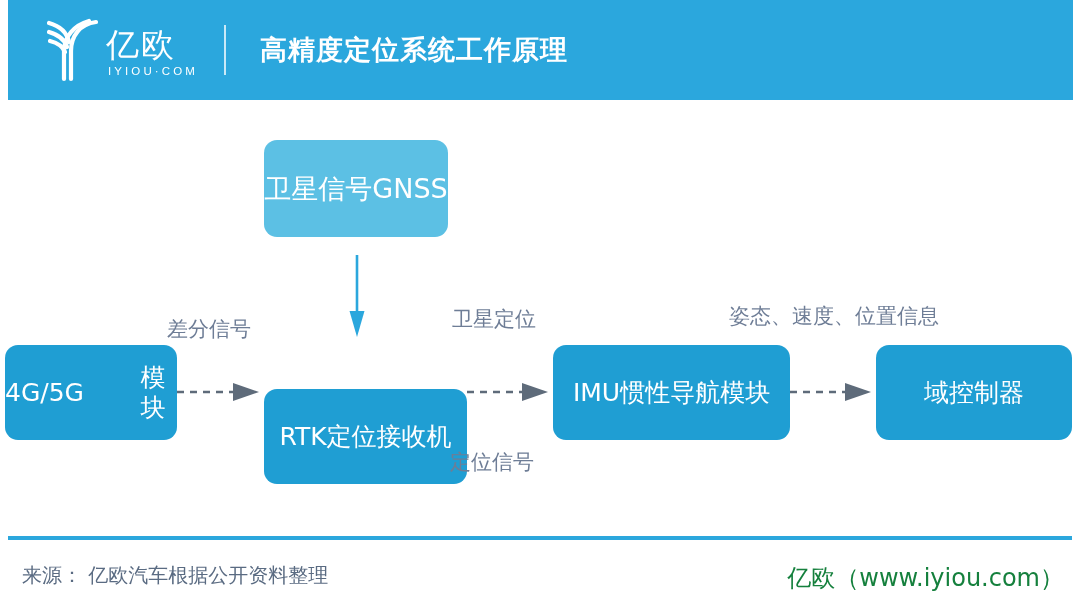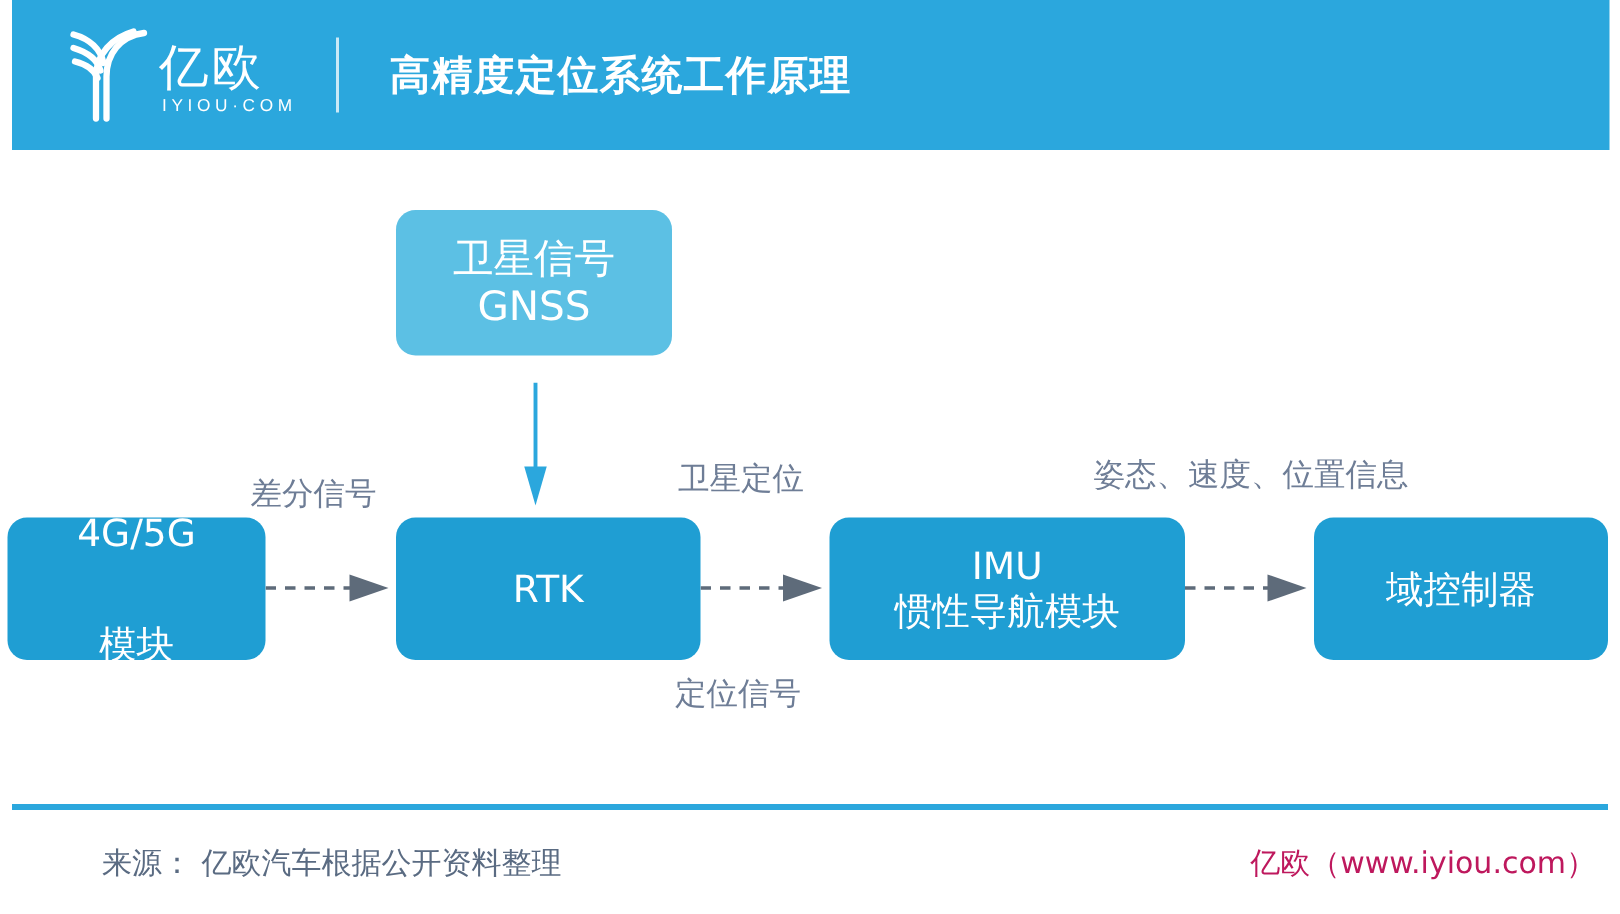--- a/index.html
+++ b/index.html
@@ -40,39 +40,39 @@
   .hdr-title {
     font-size: 27px; color:#ffffff; font-weight: bold; letter-spacing: 1px;
     font-family: Liberation Serif, serif;
   }
 
   
   .canvas { position:absolute; left:0; top:100px; width:1080px; height:436px; }
 
   .node {
     position: absolute;
-    display: flex; flex-direction: column;
+    display: flex; flex-direction: row;
     align-items: center; justify-content: center;
     color: #ffffff; text-align: center;
     border-radius: 13px;
     font-family: "DejaVu Sans", sans-serif;
     line-height: 1.18;
   }
   .node .l1 { display:block; }
   .node .l2 { display:block; }
 
   .node-gnss {
     left: 264px; top: 40px; width: 184px; height: 97px;
     background: #5CC0E4; font-size: 27px;
   }
   .node-row {
     top: 245px; height: 95px; background:#1F9ED3; font-size: 25px;
   }
   .node-4g  { left: 5px;   width: 172px; gap: 45px; }
-  .node-rtk { left: 264px; width: 203px; }
+  .node-rtk { left: 264px; width: 203px; margin-top: 44px; }
   .node-imu { left: 553px; width: 237px; text-align: right; }
   .node-dom { left: 876px; width: 196px; }
 
   
   .arrow-down { position:absolute; left: 349px; top: 155px; width: 16px; height: 84px; }
 
   
   .conn { position: absolute; height: 22px; top: 281px; }
   .conn-1 { left: 177px; width: 87px; }
   .conn-2 { left: 467px; width: 86px; }
@@ -90,25 +90,24 @@
 
   
   .foot-rule {
     position:absolute; left: 8px; top: 536px; width: 1064px; height: 4px;
     background: #2BA7DD;
   }
   .foot-left {
     position:absolute; left: 22px; top: 562px;
     font-size: 20px; color:#5A6B82; font-family:"DejaVu Sans", sans-serif;
     white-space: nowrap;
-    margin-left: 46px;
   }
   .foot-right {
     position:absolute; right: 16px; top: 562px;
-    font-size: 20px; color:#be185d; font-family:"DejaVu Sans", sans-serif;
+    font-size: 24px; color:#15803d; font-family:"DejaVu Sans", sans-serif;
     white-space: nowrap;
   }
 </style>
 </head>
 <body>
 
 <div id="page">
 
   <div class="header">
 
@@ -145,20 +144,21 @@
       <polygon points="0.5,56 15.5,56 8,82" fill="#2BA7DD"></polygon>
     </svg>
 
     <div class="node node-row node-4g">
       <span class="l1">4G/5G</span>
       <span class="l2">模块</span>
     </div>
 
     <div class="node node-row node-rtk">
       <span class="l1">RTK</span>
+      <span class="l2">定位接收机</span>
     </div>
 
     <div class="node node-row node-imu">
       <span class="l1">IMU</span>
       <span class="l2">惯性导航模块</span>
     </div>
 
     <div class="node node-row node-dom">
       <span class="l1">域控制器</span>
     </div>

